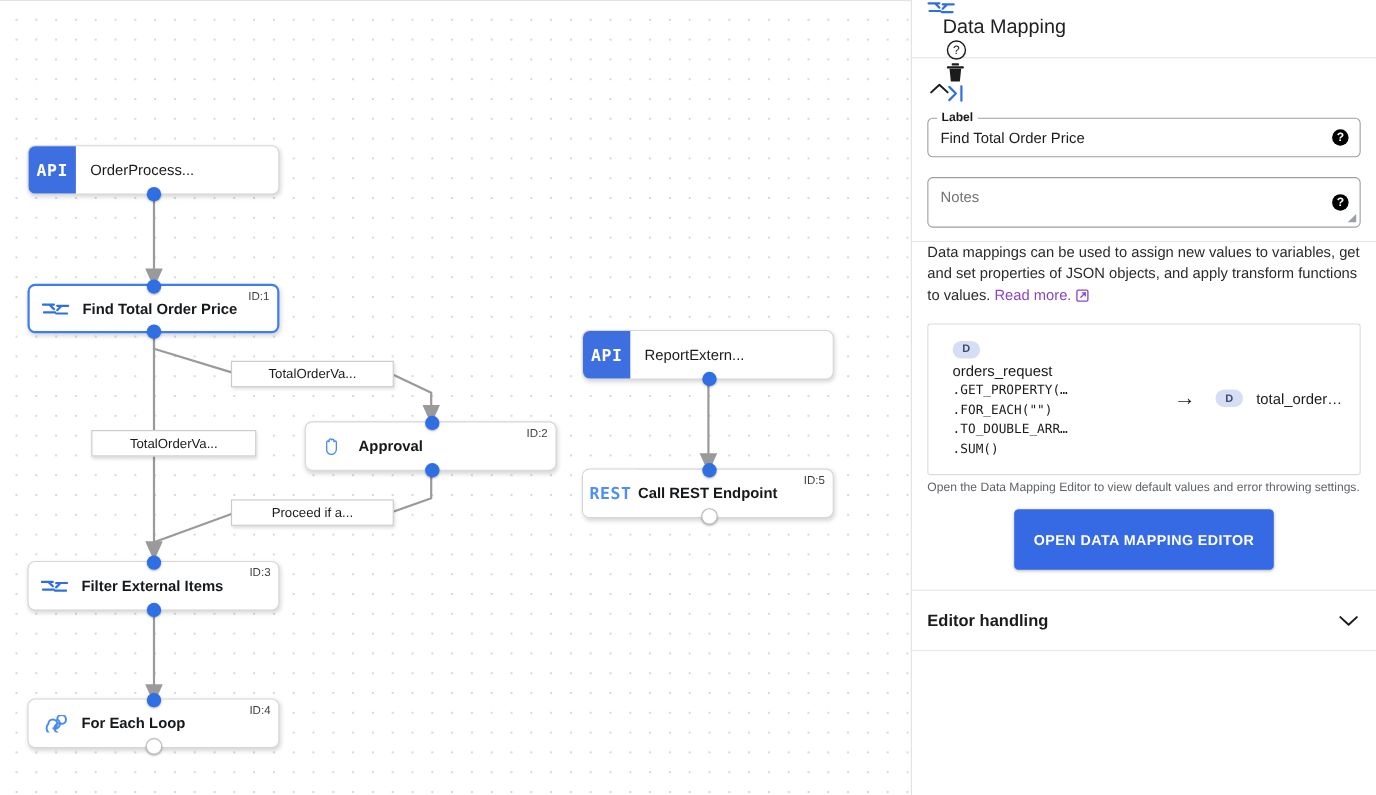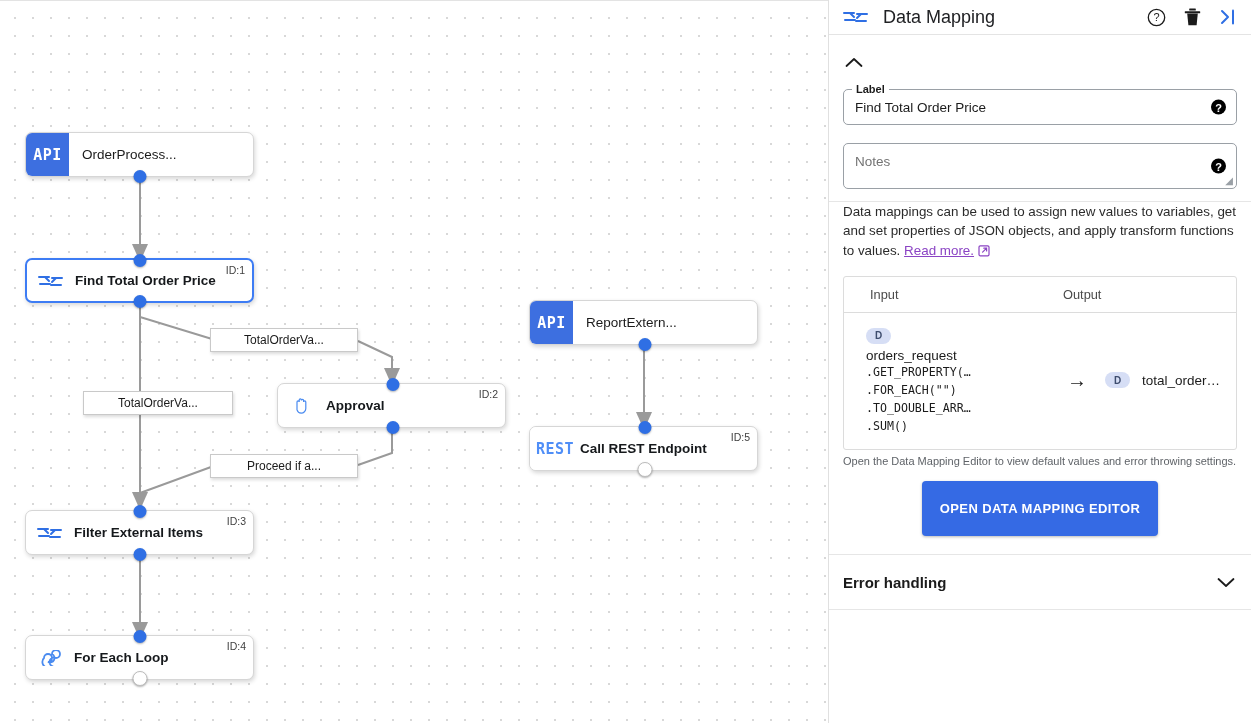--- a/index.html
+++ b/index.html
@@ -98,25 +98,26 @@
 
   
   #panel {
     position: absolute; left: 828px; top: 0;
     width: 423px; height: 723px;
     background: #ffffff;
     border-left: 1px solid #e0e0e0;
     box-sizing: border-box;
   }
   #panel-header {
-    height: 35px;
-    display: flex; align-items: center;
+    height: 53px;
+    display: flex; align-items: flex-start;
     padding: 0 12px 0 14px;
     border-bottom: 1px solid #e4e4e4;
     box-sizing: border-box;
+    flex-direction: column;
   }
   #panel-title {
     font-size: 18px; color: #202124;
     margin-left: 14px; flex: 1;
   }
   .hdr-icon { margin-left: 16px; display:flex; align-items:center; cursor:pointer; }
 
   .section {
     padding: 0 14px;
   }
@@ -157,21 +158,21 @@
   }
   .resize-grip {
     position:absolute; right: 3px; bottom: 2px;
     font-size: 10px; color:#9aa0a6; line-height: 1;
   }
 
   .desc {
     font-size: 13.4px; color: #2b2b2b; line-height: 1.45;
     margin: 0 0 14px 0;
   }
-  .readmore { color:#8b44c4; text-decoration: underline; cursor:pointer; }
+  .readmore { color:#8b44c4; cursor:pointer; }
 
   .map-table {
     border: 1px solid #dcdcdc;
     border-radius: 3px;
     margin-bottom: 5px;
   }
   .map-thead {
     display:flex; border-bottom: 1px solid #dcdcdc;
     height: 35px; align-items:center;
   }
@@ -380,24 +381,20 @@
         <span class="readmore">Read more.</span>
         <span style="display:inline-block;vertical-align:-2px;">
           <svg width="13" height="13" viewBox="0 0 13 13">
             <rect x="1" y="1.8" width="10" height="10" rx="1.3" fill="none" stroke="#8b44c4" stroke-width="1.2"></rect>
             <path d="M4.6,8.2 L8.6,4.2 M5.8,4.2 L8.6,4.2 L8.6,7" stroke="#8b44c4" stroke-width="1.2" fill="none" stroke-linecap="round"></path>
           </svg>
         </span>
       </p>
 
       <div class="map-table">
-        <div class="map-thead">
-          <div class="th input">Input</div>
-          <div class="th output">Output</div>
-        </div>
         <div class="map-row">
           <div class="map-in">
             <span class="dbadge">D</span>
             <div class="varname">orders_request</div>
             <div class="transform">.GET_PROPERTY(…</div>
             <div class="transform">.FOR_EACH("")</div>
             <div class="transform">.TO_DOUBLE_ARR…</div>
             <div class="transform">.SUM()</div>
           </div>
           <div class="map-arrow">→</div>
@@ -410,21 +407,21 @@
 
       <div class="hint">Open the Data Mapping Editor to view default values and error throwing settings.</div>
 
       <button class="btn-primary">OPEN DATA MAPPING EDITOR</button>
     </div>
 
     <div class="divider"></div>
 
     <div class="section">
       <div class="section-head">
-        <div class="section-title">Error handling</div>
+        <div class="section-title">Editor handling</div>
         <span class="chev">
           <svg width="18" height="11" viewBox="0 0 18 11">
             <path d="M1.5,2 L9,9 L16.5,2" stroke="#1b1b1b" stroke-width="1.8" fill="none" stroke-linecap="round" stroke-linejoin="round"></path>
           </svg>
         </span>
       </div>
     </div>
 
     <div class="divider"></div>
   </div>

